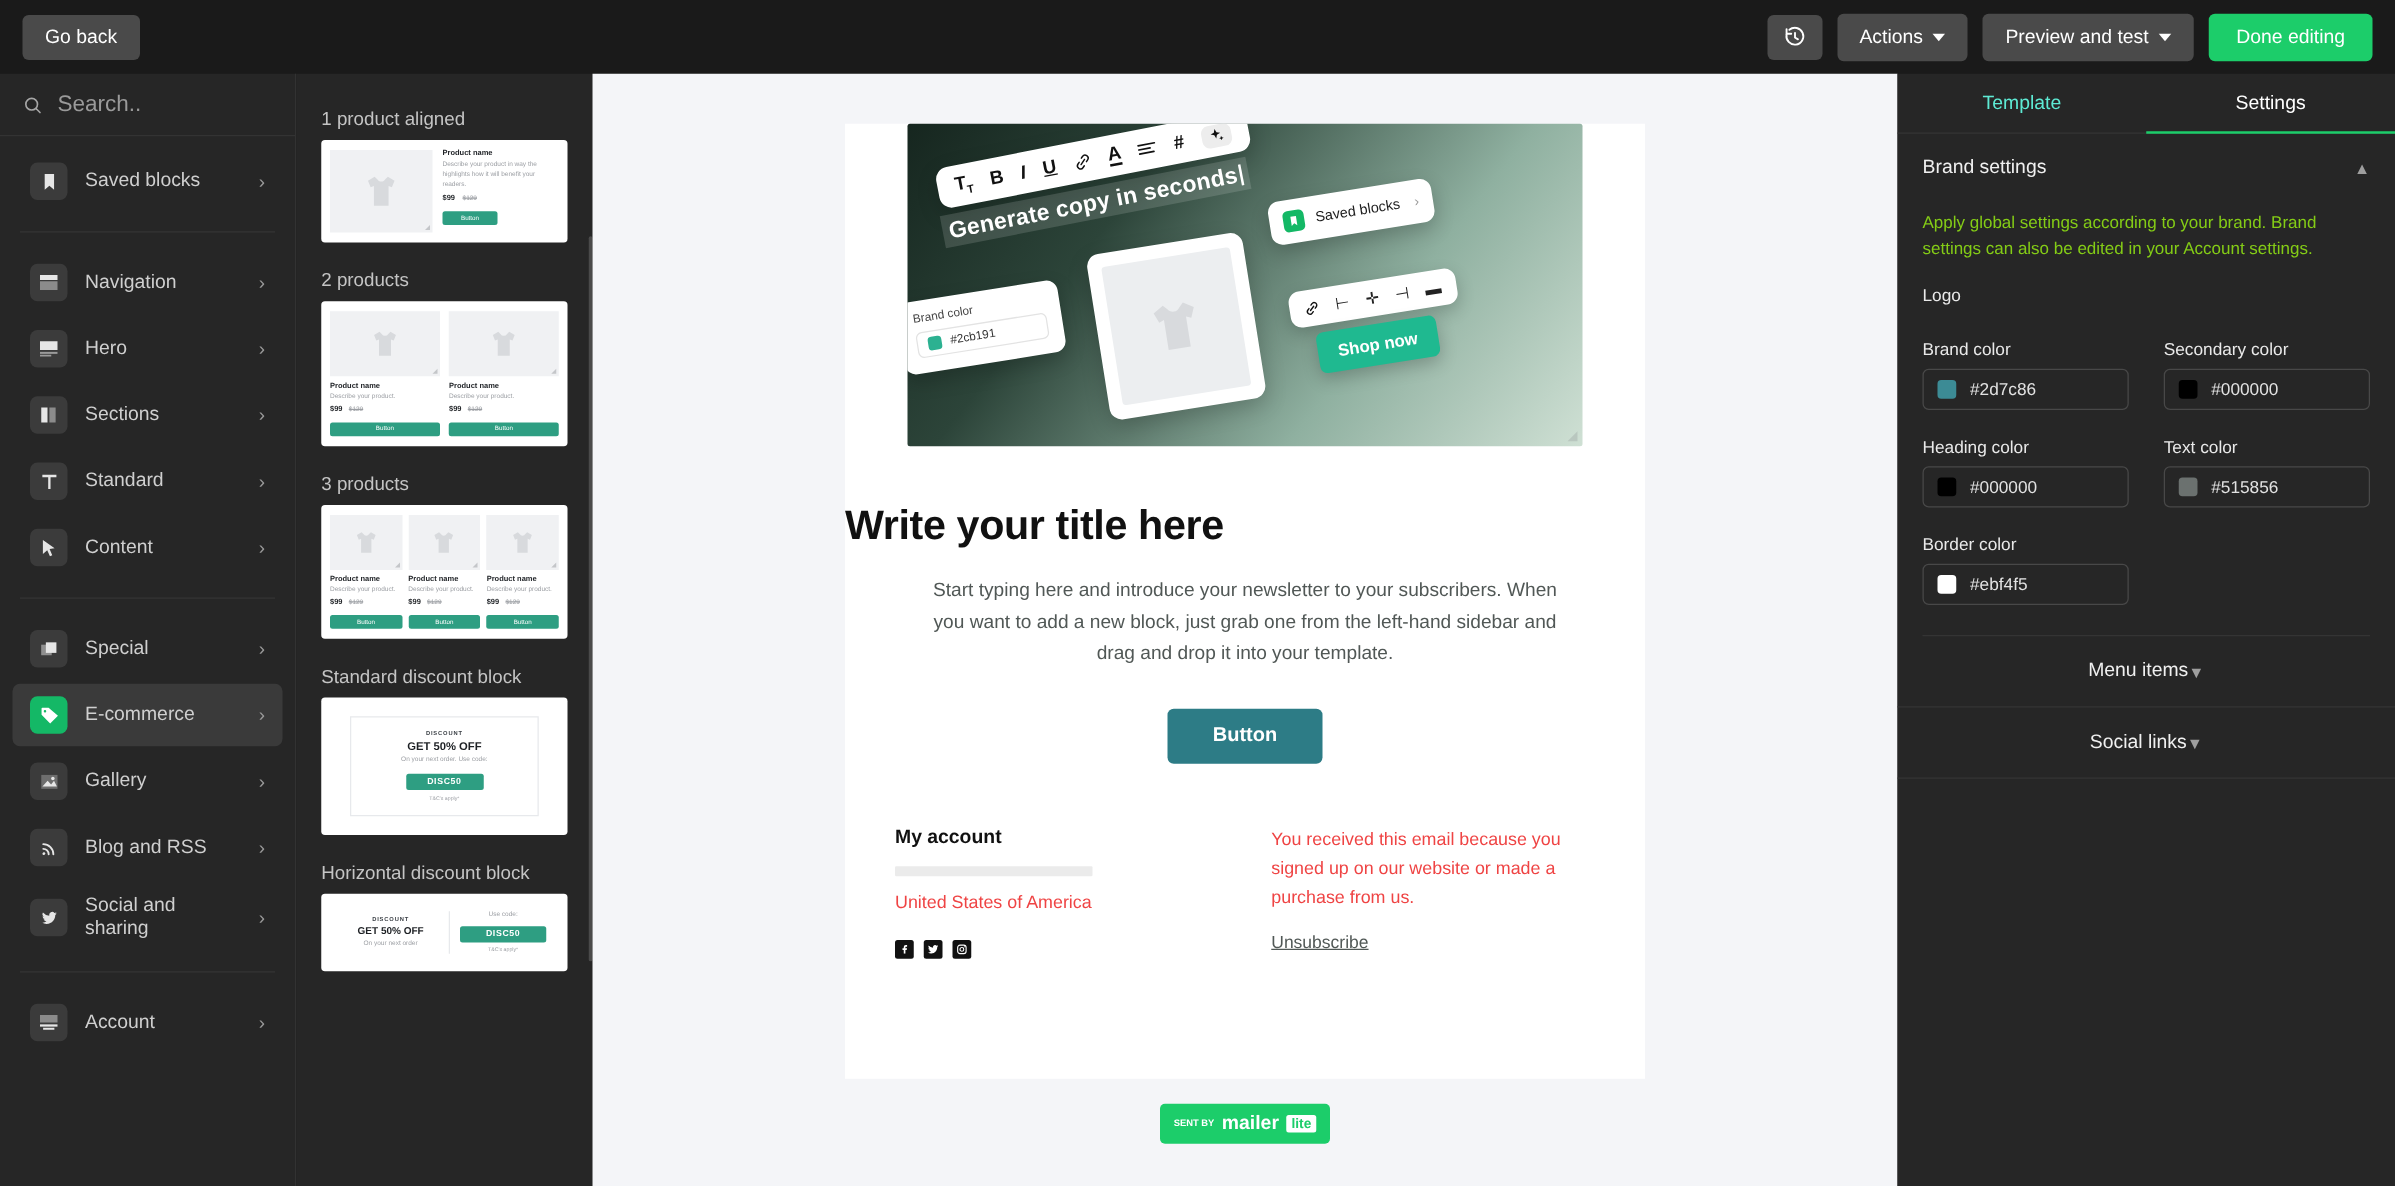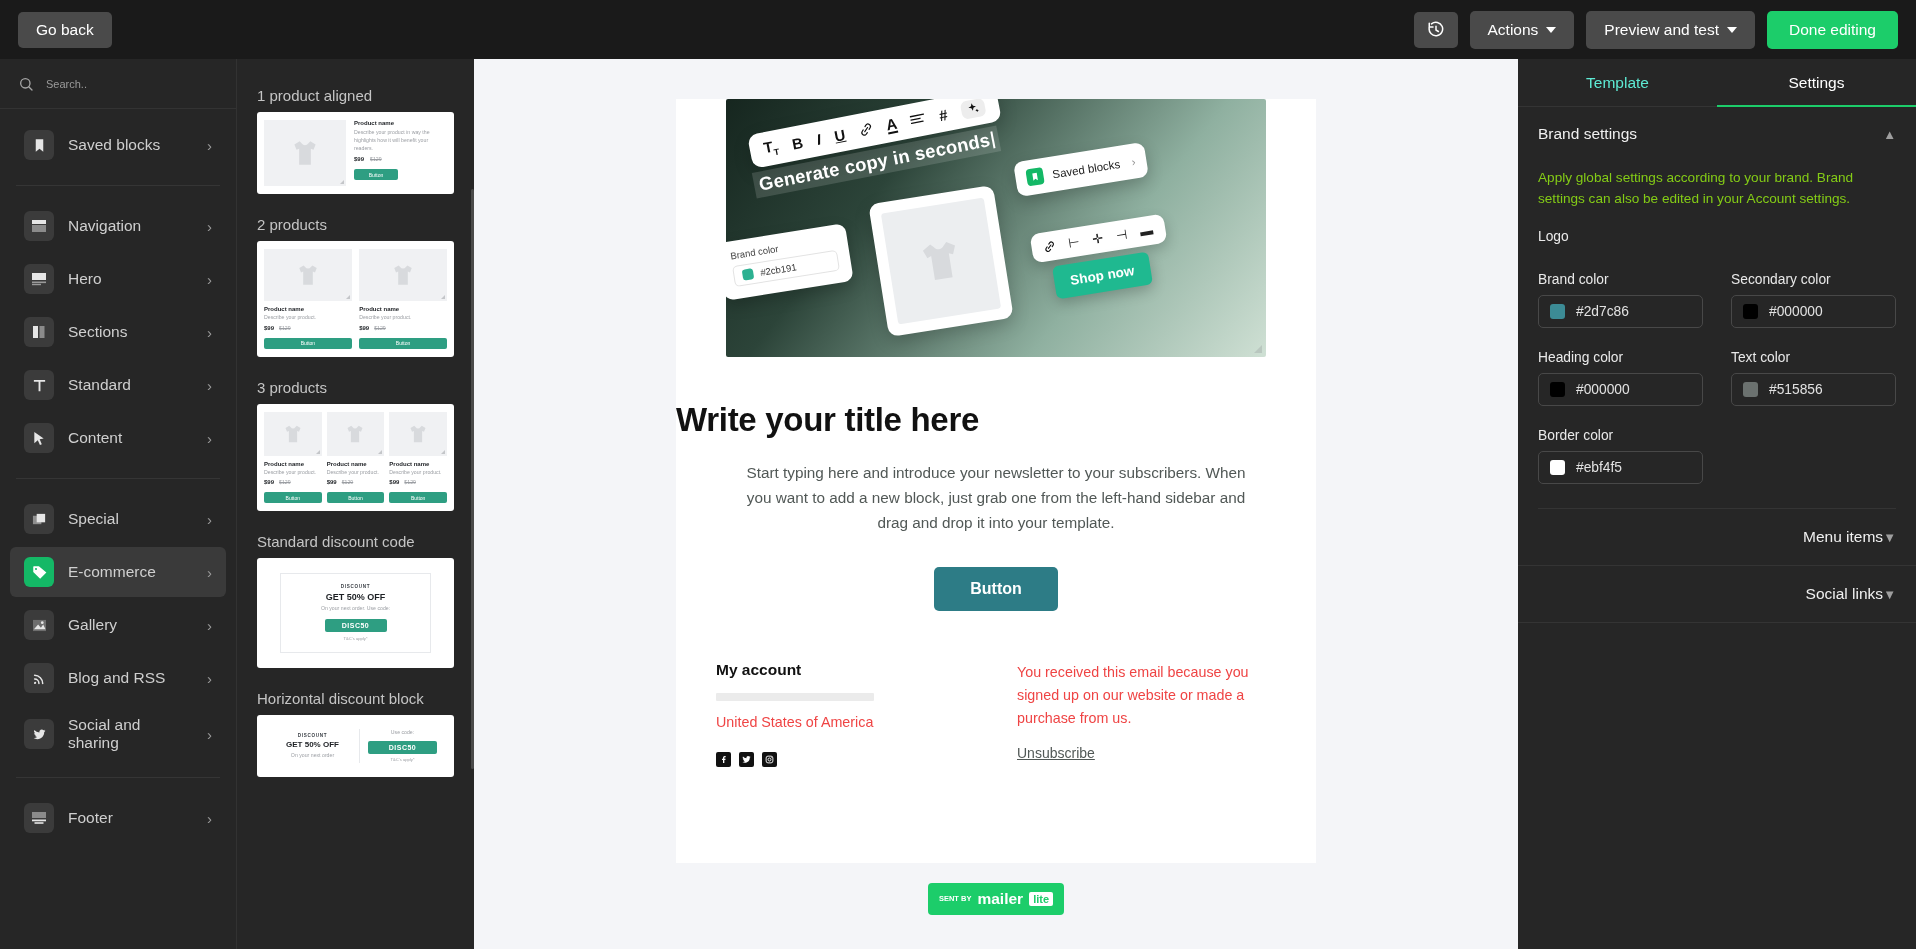--- a/index.html
+++ b/index.html
@@ -39,21 +39,21 @@
     position: absolute; top: 59px; left: 0; width: 237px; height: 890px;
     background: #262626; border-right: 1px solid #323232;
   }
   .search-row {
     height: 42px; display: flex; align-items: center; gap: 12px;
     padding: 0 18px; border-bottom: 1px solid #333; margin-top: 8px;
     padding-bottom: 12px; padding-top: 4px;
   }
   .search-input {
     background: transparent; border: none; outline: none; color: #c9c9c9;
-    font-size: 11px; width: 160px; font-family: "Liberation Sans", sans-serif;
+    font-size: 18px; width: 160px; font-family: "Liberation Sans", sans-serif;
   }
   .search-input::placeholder { color: #9a9a9a; }
   .nav-group { padding: 8px 0; }
   .nav-divider { height: 1px; background: #353535; margin: 4px 16px; }
   .nav-item {
     display: flex; align-items: center; gap: 14px; padding: 10px 14px;
     margin: 3px 10px; border-radius: 6px; cursor: pointer; position: relative;
   }
   .nav-item.active { background: #3a3a3a; }
   .nav-item .ico {
@@ -262,21 +262,21 @@
     display: grid; grid-template-columns: 1fr 1fr; gap: 0 28px;
   }
   .color-field {
     display: flex; align-items: center; gap: 11px; border: 1px solid #484848;
     border-radius: 5px; padding: 8px 11px; margin-bottom: 2px;
   }
   .color-sw { width: 15px; height: 15px; border-radius: 3px; flex: 0 0 15px; }
   .color-val { color: #e2e2e2; font-size: 13.8px; }
   .rp-divider { height: 1px; background: #343434; margin: 22px 0 0 0; }
   .rp-collapsed {
-    display: flex; align-items: center; justify-content: flex-end;
+    display: flex; align-items: center; justify-content: center;
     padding: 19px 20px; cursor: pointer; border-bottom: 1px solid #343434;
   }
   .chev-d { color: #9e9e9e; font-size: 13px; }
   svg { display: block; }
 </style>
 </head>
 <body>
 
 <div class="topbar">
   <button class="btn-goback">Go back</button>
@@ -433,21 +433,21 @@
       <div class="nav-divider"></div>
       <div class="nav-group">
         <div class="nav-item">
           <span class="ico">
             <svg width="16" height="14" viewBox="0 0 16 14">
               <rect x="1" y="1" width="14" height="6" fill="#8b8b8b"></rect>
               <rect x="1" y="8.5" width="14" height="1.8" fill="#e6e6e6"></rect>
               <rect x="3.5" y="11.2" width="9" height="1.6" fill="#e6e6e6"></rect>
             </svg>
           </span>
-          <span class="lbl">Footer</span>
+          <span class="lbl">Account</span>
           <span class="chev">›</span>
         </div>
       </div>
     </div>
 </div>
 
 <div class="blockpanel">
   <div id="bp-root">
       <div class="bp-title">1 product aligned</div>
       <div class="bp-card">
@@ -547,21 +547,21 @@
             <div class="tiny-b" style="margin-top:5px">Product name</div>
             <div class="tiny" style="margin-top:2px">Describe your product.</div>
             <div style="margin-top:3px;display:flex;gap:5px;align-items:baseline">
               <span class="tiny-b">$99</span>
               <span class="tiny" style="text-decoration:line-through">$129</span>
             </div>
             <div class="ph-btn" style="margin-top:5px">Button</div>
           </div>
         </div>
       </div>
-      <div class="bp-title">Standard discount code</div>
+      <div class="bp-title">Standard discount block</div>
       <div class="bp-card">
         <div style="border:1px solid #e7e9ec;margin:7px 16px;padding:10px 6px;text-align:center">
           <div style="font-size:4.6px;letter-spacing:.7px;font-weight:bold;color:#3a3f45">DISCOUNT</div>
           <div style="font-size:9px;font-weight:bold;color:#1d2024;margin-top:3px">GET 50% OFF</div>
           <div class="tiny" style="margin-top:3px">On your next order. Use code:</div>
           <div class="ph-btn" style="width:62px;height:13px;margin:6px auto 0;font-size:7px;font-weight:bold;letter-spacing:.5px">DISC50</div>
           <div class="tiny" style="margin-top:4px;font-size:4.2px">T&amp;C's apply*</div>
         </div>
       </div>
       <div class="bp-title">Horizontal discount block</div>

